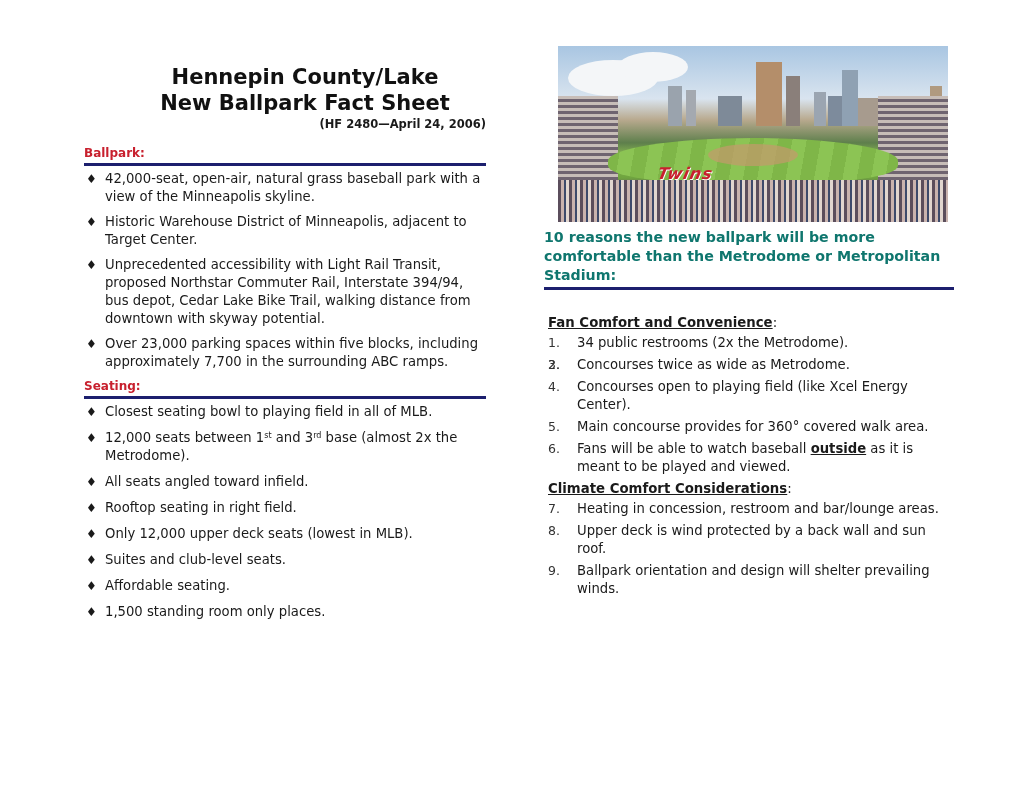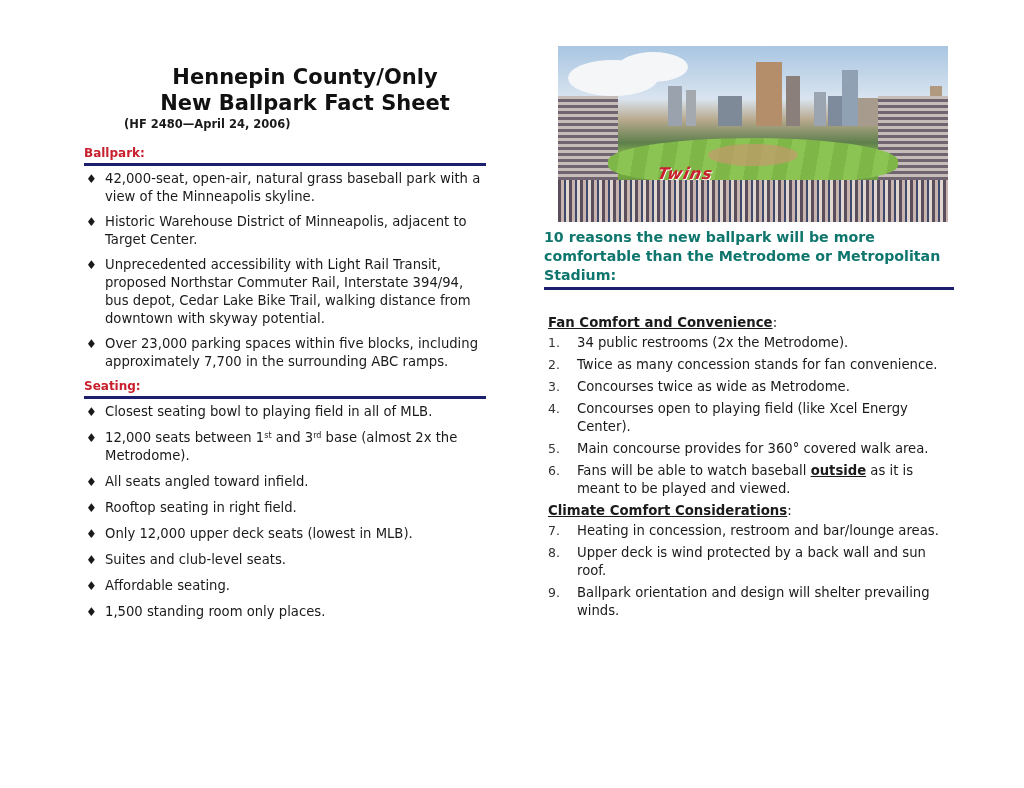--- a/index.html
+++ b/index.html
@@ -1,21 +1,21 @@
 <!DOCTYPE html>
 <html><head>
 <meta charset="utf-8">
 <style>
   html, body { margin: 0; padding: 0; background: #ffffff; }
   body { width: 1024px; height: 788px; position: relative; overflow: hidden;
          font-family: "DejaVu Sans", sans-serif; color: #1a1a1a; }
   .left { position: absolute; left: 84px; top: 64px; width: 402px; }
   .right { position: absolute; left: 544px; top: 46px; width: 410px; }
   .title { text-align: center; font-weight: bold; font-size: 21px; line-height: 26px; color: #111; margin-left: 40px; }
-  .subtitle { text-align: left; font-weight: bold; font-size: 11.5px; margin-top: 1px; margin-left: 40px; }
+  .subtitle { text-align: right; font-weight: bold; font-size: 11.5px; margin-top: 1px; margin-left: 40px; }
   .section-h { color: #c8202e; font-weight: bold; font-size: 12px; line-height: 17px; padding-bottom: 1px;
                border-bottom: 3px solid #1c1f6e; }
   .left .section-h { margin-top: 14px; }
   .left .section-h.s2, .left .section-h.s3 { margin-top: 6px; }
   ul.bullets { list-style: none; margin: 4px 0 0 0; padding: 0; }
   ul.bullets li { position: relative; padding-left: 21px; font-size: 13.2px; line-height: 18px; margin-bottom: 7px; }
   ul.bullets li .bullet { position: absolute; left: 2px; top: 0; font-size: 12px; }
   ul.bullets.tight li { margin-bottom: 8px; }
   sup { font-size: 8px; vertical-align: top; position: relative; top: -2px; }
   .photo { width: 390px; height: 176px; margin-left: 14px; position: relative; overflow: hidden;
@@ -40,21 +40,21 @@
   ol.reasons { list-style: none; margin: 2px 0 0 0; padding: 0; }
   ol.reasons li { position: relative; padding-left: 33px; font-size: 13.2px; line-height: 18px; margin-bottom: 4px; }
   ol.reasons li .num { position: absolute; left: 4px; top: 0; font-size: 12.5px; color: #333; }
   .u-bold { font-weight: bold; text-decoration: underline; }
 </style>
 </head>
 <body>
 
 <div class="left">
   <div class="title">
-    <div>Hennepin County/Only</div>
+    <div>Hennepin County/Lake</div>
     <div>New Ballpark Fact Sheet</div>
   </div>
   <div class="subtitle">(HF 2480—April 24, 2006)</div>
 
   <div class="section-h s1">Ballpark:</div>
   <ul class="bullets">
     <li><span class="bullet">♦</span><span>42,000-seat, open-air, natural grass baseball park with a view of the Minneapolis skyline.</span></li>
   </ul>
 
   <ul class="bullets">
@@ -97,21 +97,21 @@
     <div class="dirt"></div>
     <div class="logo">Twins</div>
     <div class="crowd"></div>
   </div>
 
   <div class="reasons-h">10 reasons the new ballpark will be more comfortable than the Metrodome or Metropolitan Stadium:</div>
 
   <div class="subhead"><u>Fan Comfort and Convenience</u><span style="font-weight:normal">:</span></div>
   <ol class="reasons">
     <li><span class="num">1.</span><span>34 public restrooms (2x the Metrodome).</span></li>
-    <li><span class="num">2.</span><span>Twice as many concession stands for fan convenience.</span></li>
+    <li><span class="num">2.</span></li>
     <li><span class="num">3.</span><span>Concourses twice as wide as Metrodome.</span></li>
     <li><span class="num">4.</span><span>Concourses open to playing field (like Xcel Energy Center).</span></li>
     <li><span class="num">5.</span><span>Main concourse provides for 360° covered walk area.</span></li>
     <li><span class="num">6.</span><span>Fans will be able to watch baseball </span><span class="u-bold">outside</span><span> as it is meant to be played and viewed.</span></li>
   </ol>
 
   <div class="subhead" style="margin-top:0"><u>Climate Comfort Considerations</u><span style="font-weight:normal">:</span></div>
   <ol class="reasons">
     <li><span class="num">7.</span><span>Heating in concession, restroom and bar/lounge areas.</span></li>
     <li><span class="num">8.</span><span>Upper deck is wind protected by a back wall and sun roof.</span></li>

